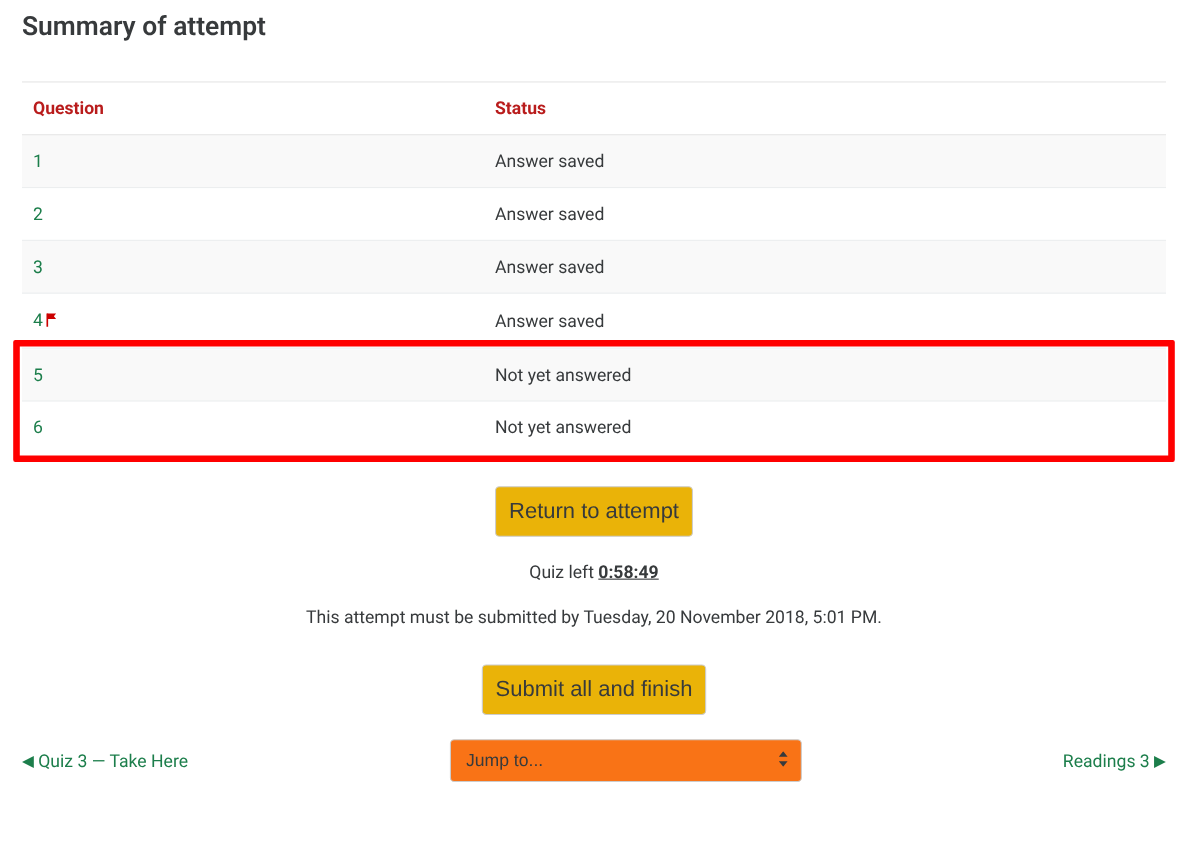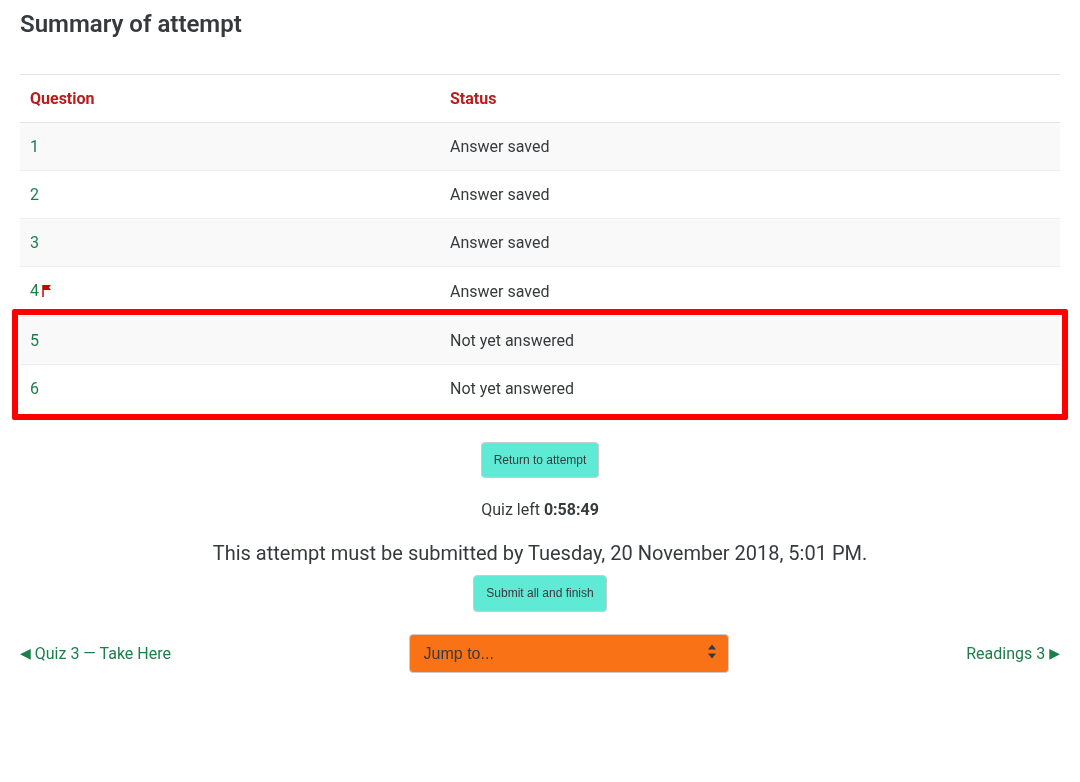--- a/index.html
+++ b/index.html
@@ -68,38 +68,39 @@
       vertical-align: -2px;
       margin-left: 2px;
     }
     .center-block {
       text-align: center;
       margin: 0 auto;
     }
     .btn {
       display: inline-block;
       padding: 10px 12px;
-      font-size: 12px;
-      color: #373a3c;
-      background: #5eead4;
+      font-size: 20px;
+      color: #373a3c;
+      background: #eab308;
       border: 1px solid #ccc;
       border-radius: 4px;
       cursor: pointer;
       line-height: 1.2;
     }
     .time-left {
       margin: 22px 0;
       font-size: 16px;
     }
     .time-left .time-value {
       font-weight: 700;
+      text-decoration: underline;
     }
     .deadline-text {
-      margin: 18px 0 10px 0;
-      font-size: 20px;
+      margin: 18px 0 34px 0;
+      font-size: 16px;
     }
     .nav-row {
       display: flex;
       align-items: center;
       justify-content: space-between;
       margin-top: 22px;
     }
     .nav-link {
       color: #1c7e4b;
       text-decoration: none;

